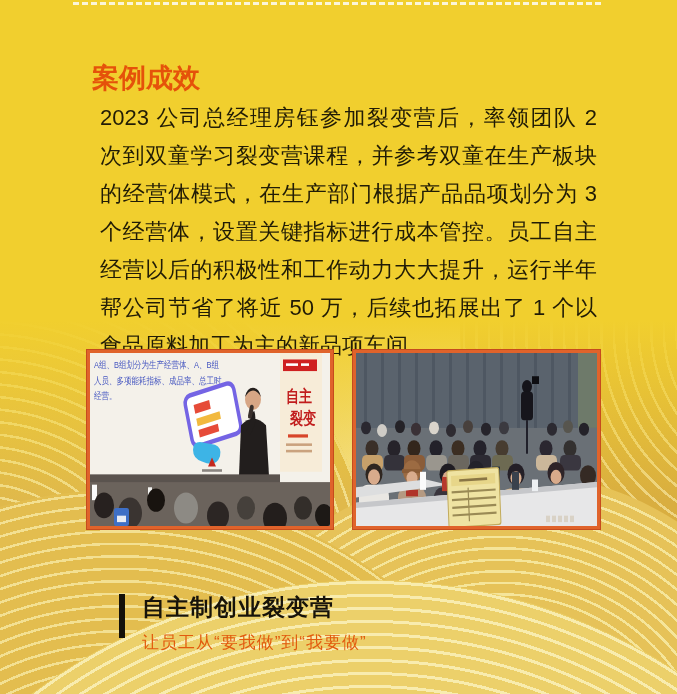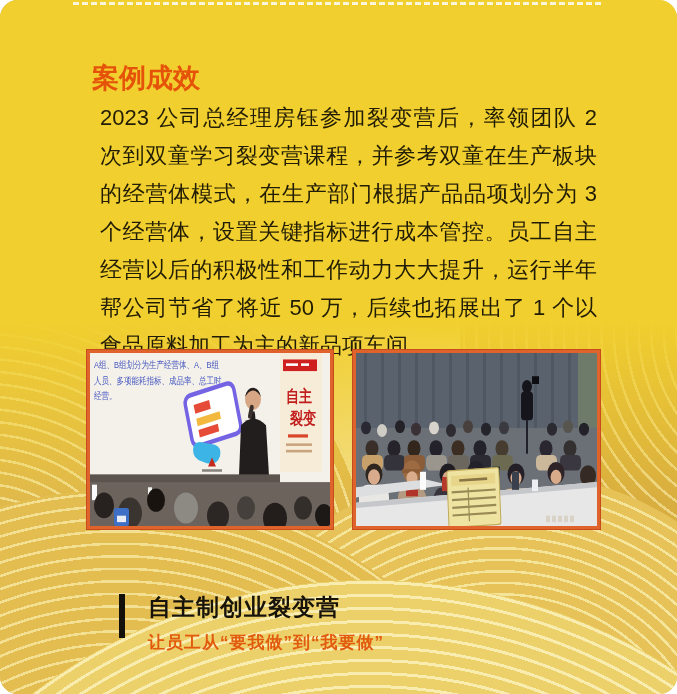--- a/index.html
+++ b/index.html
@@ -1,20 +1,20 @@
 <!DOCTYPE html>
 <html><head>
 <meta charset="utf-8">
 <style>
   * { margin:0; padding:0; box-sizing:border-box; }
   html,body { width:677px; height:694px; }
   body { font-family:"Liberation Sans", sans-serif; overflow:hidden; }
 
   .page { position:relative; width:677px; height:694px; overflow:hidden;
-          background:linear-gradient(115deg,#cda53c 0%,#e7c658 28%,#f3dd86 55%,#f7e79c 72%,#eccf6a 100%);border-radius:18px; }
+          background:linear-gradient(115deg,#cda53c 0%,#e7c658 28%,#f3dd86 55%,#f7e79c 72%,#eccf6a 100%); }
 
   
   .fan { position:absolute; border-radius:50%; }
   .fan-left-edge   { left:-420px; top:220px; width:800px; height:800px;
                      background:repeating-radial-gradient(circle,#e0b94b 0 10px,#e0b94b 10px,#f1dd8c 10px 12.5px); }
   .fan-right-edge  { left:460px; top:-10px; width:680px; height:680px;
                      background:repeating-radial-gradient(circle,#d9ae40 0 10px,#d9ae40 10px,#eed584 10px 12.5px); }
   .fan-mid-right   { left:170px; top:470px; width:660px; height:660px;
                      background:repeating-radial-gradient(circle,#e6c258 0 9px,#e6c258 9px,#f5e59a 9px 11.5px); }
   .fan-left-crest  { left:-320px; top:490px; width:880px; height:880px;
@@ -33,24 +33,24 @@
 
   .case-paragraph { position:absolute; left:92px; top:99px; width:497px; z-index:3;
                     font-size:22px; line-height:38px; color:#211c06; text-align:justify;margin-left:8px; }
 
   .photo { position:absolute; top:350px; height:179px; z-index:3;
            border:3px solid #e0632b; box-shadow:0 0 0 1px #c64b1d; background:#fff; overflow:hidden; }
   .photo-left  { left:87px;  width:246px; }
   .photo-right { left:353px; width:247px; }
   .photo svg { display:block; width:100%; height:100%; }
 
-  .footer { position:absolute; left:95px; top:592px; z-index:3; display:flex; gap:23px;padding-left:24px; }
+  .footer { position:absolute; left:95px; top:592px; z-index:3; display:flex; gap:17px;padding-left:24px; }
   .footer-bar { width:6px; height:44px; background:#14110a; margin-top:2px; }
   .footer-title { font-size:23px; font-weight:bold; color:#17130a; letter-spacing:1px; }
-  .footer-subtitle { margin-top:8px; font-size:17px; font-weight:bold; color:#e25a0e; letter-spacing:1px; }
+  .footer-subtitle { margin-top:8px; font-size:17px; font-weight:normal; color:#e25a0e; letter-spacing:1px; }
 </style>
 </head>
 <body>
 
 <div class="page">
 
   <div class="fan fan-right-edge"></div>
   <div class="fan fan-left-edge"></div>
   <div class="fan fan-mid-right"></div>
   <div class="fan fan-left-crest"></div>

